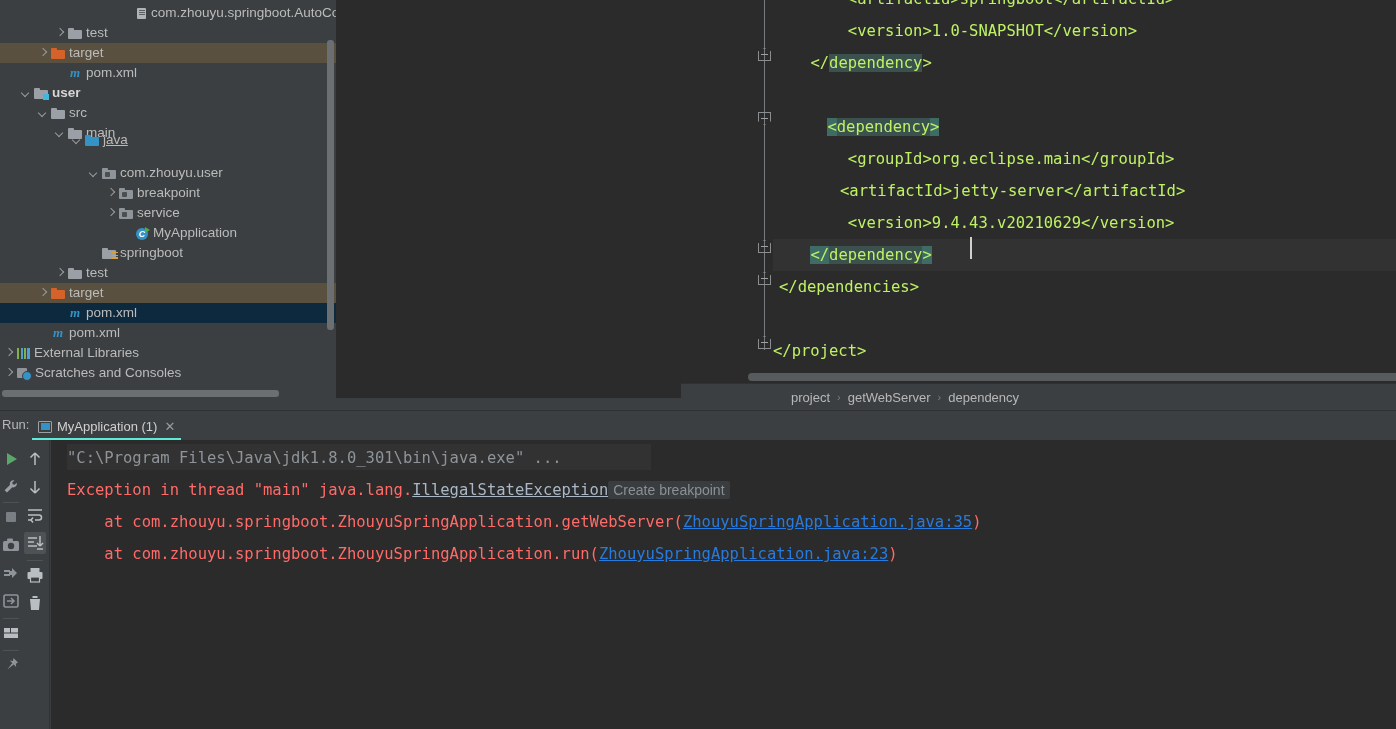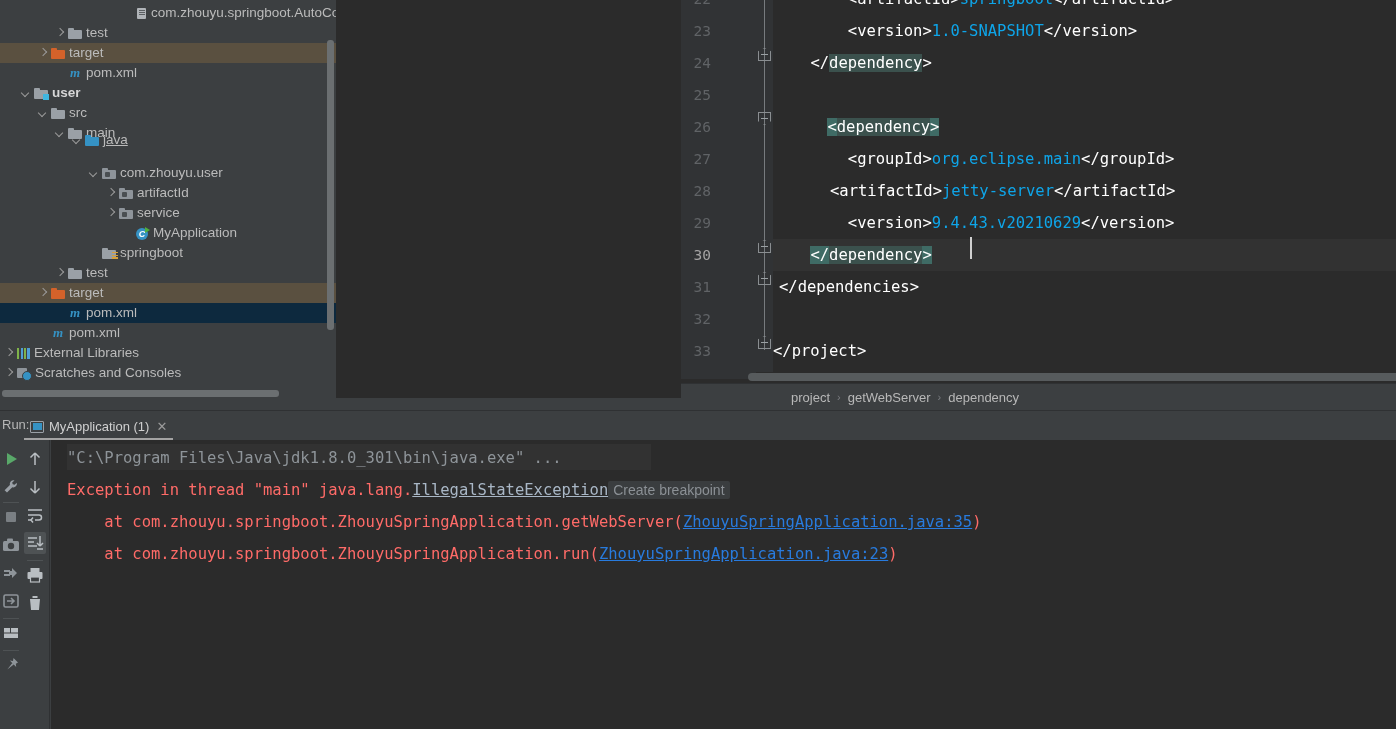--- a/index.html
+++ b/index.html
@@ -183,22 +183,22 @@
     overflow: hidden;
   }
   .code-line {
     position: absolute; left: 0; height: 32px; line-height: 32px;
     white-space: pre; font-family: "DejaVu Sans Mono", monospace;
     font-size: 15.5px; color: #a9b7c6;
   }
   .current-line-bg {
     position: absolute; left: 437px; width: 959px; height: 32px; background: #323232;
   }
-  .tag { color: #ffffff; }
-  .txt { color: #0ea5e9; }
+  .tag { color: #bef264; }
+  .txt { color: #bef264; }
   .hl { background: #3b514d; }
   .hl-brace { background: #3f6b65; }
   #caret {
     position: absolute; width: 2px; height: 22px; background: #d0d0d0;
   }
   #editor-hscroll-track {
     position: absolute; left: 420px; top: 372px; width: 976px; height: 10px;
     background: #2b2b2b;
   }
   #editor-hscroll {
@@ -221,22 +221,22 @@
   }
   #run-top-border { position: absolute; left: 0; top: 0; width: 1396px; height: 1px;
     background: #2f3133; }
   #run-header {
     position: absolute; left: 0; top: 1px; width: 1396px; height: 29px;
   }
   #run-label {
     position: absolute; left: 2px; top: 6px; font-size: 13px; color: #b6b6b6;
   }
   #run-tab {
-    position: absolute; left: 24px; top: 2px; height: 27px;
-    border-bottom: 2px solid #a3a3a3; padding: 0 6px;
+    position: absolute; left: 32px; top: 2px; height: 27px;
+    border-bottom: 2px solid #5eead4; padding: 0 6px;
     white-space: nowrap; line-height: 25px;
   }
   .tab-ic {
     display: inline-block; width: 14px; height: 12px; vertical-align: middle;
     border: 1.5px solid #9aa0a6; border-radius: 1px; position: relative;
     margin-right: 5px;
   }
   .tab-ic::after { content: ""; position: absolute; left: 1.5px; top: 1.5px;
     right: 1.5px; bottom: 1.5px; background: #3592c4; }
   #run-tab-label { font-size: 13px; color: #d0d0d0; vertical-align: middle; }
@@ -285,21 +285,21 @@
         <div class="tree-row" style="position: absolute; top: -17px; left: 0px; width: 336px;"><span style="display:inline-block;width:89px;"></span><span class="tree-label">META-INF.services</span></div>
         <div class="tree-row" style="position: absolute; top: 3px; left: 0px; width: 336px;"><span style="display:inline-block;width:123px;"></span><span class="arrow none"></span><span class="ic ic-file"><i></i></span><span class="tree-label">com.zhouyu.springboot.AutoConfig</span></div>
         <div class="tree-row" style="position: absolute; top: 23px; left: 0px; width: 336px;"><span style="display:inline-block;width:55px;"></span><span class="arrow right"></span><span class="ic ic-folder"><i></i></span><span class="tree-label">test</span></div>
         <div class="tree-row sel-target" style="position: absolute; top: 43px; left: 0px; width: 336px;"><span style="display:inline-block;width:38px;"></span><span class="arrow right"></span><span class="ic ic-folder orange"><i></i></span><span class="tree-label">target</span></div>
         <div class="tree-row" style="position: absolute; top: 63px; left: 0px; width: 336px;"><span style="display:inline-block;width:55px;"></span><span class="arrow none"></span><span class="ic ic-m">m</span><span class="tree-label">pom.xml</span></div>
         <div class="tree-row" style="position: absolute; top: 83px; left: 0px; width: 336px;"><span style="display:inline-block;width:21px;"></span><span class="arrow down"></span><span class="ic ic-folder module"><i></i></span><span class="tree-label bold">user</span></div>
         <div class="tree-row" style="position: absolute; top: 103px; left: 0px; width: 336px;"><span style="display:inline-block;width:38px;"></span><span class="arrow down"></span><span class="ic ic-folder"><i></i></span><span class="tree-label">src</span></div>
         <div class="tree-row" style="position: absolute; top: 123px; left: 0px; width: 336px;"><span style="display:inline-block;width:55px;"></span><span class="arrow down"></span><span class="ic ic-folder"><i></i></span><span class="tree-label">main</span></div>
         <div class="tree-row" style="position: absolute; top: 130px; left: 0px; width: 332px; text-decoration: underline;"><span style="display:inline-block;width:72px;"></span><span class="arrow down"></span><span class="ic ic-folder blue"><i></i></span><span class="tree-label">java</span></div>
         <div class="tree-row" style="position: absolute; top: 163px; left: 0px; width: 336px;"><span style="display:inline-block;width:89px;"></span><span class="arrow down"></span><span class="ic ic-pkg"><i></i></span><span class="tree-label">com.zhouyu.user</span></div>
-        <div class="tree-row" style="position: absolute; top: 183px; left: 0px; width: 336px;"><span style="display:inline-block;width:106px;"></span><span class="arrow right"></span><span class="ic ic-pkg"><i></i></span><span class="tree-label">artifactId</span></div>
+        <div class="tree-row" style="position: absolute; top: 183px; left: 0px; width: 336px;"><span style="display:inline-block;width:106px;"></span><span class="arrow right"></span><span class="ic ic-pkg"><i></i></span><span class="tree-label">breakpoint</span></div>
         <div class="tree-row" style="position: absolute; top: 203px; left: 0px; width: 336px;"><span style="display:inline-block;width:106px;"></span><span class="arrow right"></span><span class="ic ic-pkg"><i></i></span><span class="tree-label">service</span></div>
         <div class="tree-row" style="position: absolute; top: 223px; left: 0px; width: 336px;"><span style="display:inline-block;width:123px;"></span><span class="arrow none"></span><span class="ic ic-class"><i>C</i></span><span class="tree-label">MyApplication</span></div>
         <div class="tree-row" style="position: absolute; top: 243px; left: 0px; width: 336px;"><span style="display:inline-block;width:89px;"></span><span class="arrow none"></span><span class="ic ic-folder res"><i></i></span><span class="tree-label">springboot</span></div>
         <div class="tree-row" style="position: absolute; top: 263px; left: 0px; width: 336px;"><span style="display:inline-block;width:55px;"></span><span class="arrow right"></span><span class="ic ic-folder"><i></i></span><span class="tree-label">test</span></div>
         <div class="tree-row sel-target" style="position: absolute; top: 283px; left: 0px; width: 336px;"><span style="display:inline-block;width:38px;"></span><span class="arrow right"></span><span class="ic ic-folder orange"><i></i></span><span class="tree-label">target</span></div>
         <div class="tree-row sel-focus" style="position: absolute; top: 303px; left: 0px; width: 336px;"><span style="display:inline-block;width:55px;"></span><span class="arrow none"></span><span class="ic ic-m">m</span><span class="tree-label">pom.xml</span></div>
         <div class="tree-row" style="position: absolute; top: 323px; left: 0px; width: 336px;"><span style="display:inline-block;width:38px;"></span><span class="arrow none"></span><span class="ic ic-m">m</span><span class="tree-label">pom.xml</span></div>
         <div class="tree-row" style="position: absolute; top: 343px; left: 0px; width: 388px;"><span style="display:inline-block;width:4px;"></span><span class="arrow right"></span><span class="ic ic-lib"><i></i></span><span class="tree-label">External Libraries</span></div>
         <div class="tree-row" style="position: absolute; top: 363px; left: 0px; width: 336px;"><span style="display:inline-block;width:4px;"></span><span class="arrow right"></span><span class="ic ic-scr"><i></i></span><span class="tree-label">Scratches and Consoles</span></div>
       </div>
@@ -307,36 +307,20 @@
     <div id="tree-hscroll-track">
       <div id="tree-hscroll"></div>
     </div>
   </div>
 
   <div id="editor-sep"></div>
   <div id="editor">
     <div id="current-line-holder">
         <div class="current-line-bg" style="top: 239px;"></div>
       </div>
-    <div id="gutter">
-      <div id="linenos">
-          <div class="lineno" style="top: -17px;">22</div>
-          <div class="lineno" style="top: 15px;">23</div>
-          <div class="lineno" style="top: 47px;">24</div>
-          <div class="lineno" style="top: 79px;">25</div>
-          <div class="lineno" style="top: 111px;">26</div>
-          <div class="lineno" style="top: 143px;">27</div>
-          <div class="lineno" style="top: 175px;">28</div>
-          <div class="lineno" style="top: 207px;">29</div>
-          <div class="lineno current" style="top: 239px;">30</div>
-          <div class="lineno" style="top: 271px;">31</div>
-          <div class="lineno" style="top: 303px;">32</div>
-          <div class="lineno" style="top: 335px;">33</div>
-        </div>
-    </div>
     <div id="fold-col">
       <div class="fold-line" style="top:0px;   height:60px;"></div>
       <div class="fold-line" style="top:60px;  height:60px;"></div>
       <div class="fold-line" style="top:120px; height:130px;"></div>
       <div class="fold-line" style="top:250px; height:35px;"></div>
       <div class="fold-line" style="top:285px; height:65px;"></div>
       <div class="fold-marker up" style="top:48px;">
           <div class="shape"></div>
           <div class="dash"></div>
         </div>
@@ -358,21 +342,21 @@
         </div>
     </div>
     <div id="code-area">
       <div id="code-lines">
           <div class="code-line" style="top: -17px; left: 74.8px;"><span class="tag">&lt;artifactId&gt;</span><span class="txt">springboot</span><span class="tag">&lt;/artifactId&gt;</span></div>
           <div class="code-line" style="top: 15px; left: 74.8px;"><span class="tag">&lt;version&gt;</span><span class="txt">1.0-SNAPSHOT</span><span class="tag">&lt;/version&gt;</span></div>
           <div class="code-line" style="top: 47px; left: 37.4px;"><span class="tag">&lt;/</span><span class="tag hl">dependency</span><span class="tag">&gt;</span></div>
           <div class="code-line" style="top: 79px; left: 0px;"></div>
           <div class="code-line" style="top: 111px; left: 37.4px; margin-left: 17px;"><span class="tag hl-brace">&lt;</span><span class="tag hl">dependency</span><span class="tag hl-brace">&gt;</span></div>
           <div class="code-line" style="top: 143px; left: 74.8px;"><span class="tag">&lt;groupId&gt;</span><span class="txt">org.eclipse.main</span><span class="tag">&lt;/groupId&gt;</span></div>
-          <div class="code-line" style="top: 175px; left: 57px;"><span class="tag">&lt;artifactId&gt;</span><span class="txt">jetty-server</span><span class="tag">&lt;/artifactId&gt;</span></div>
+          <div class="code-line" style="top: 175px; left: 67px;"><span class="tag">&lt;artifactId&gt;</span><span class="txt">jetty-server</span><span class="tag">&lt;/artifactId&gt;</span></div>
           <div class="code-line" style="top: 207px; left: 74.8px;"><span class="tag">&lt;version&gt;</span><span class="txt">9.4.43.v20210629</span><span class="tag">&lt;/version&gt;</span></div>
           <div class="code-line" style="top: 239px; left: 37.4px;"><span class="tag hl-brace">&lt;/</span><span class="tag hl">dependency</span><span class="tag hl-brace">&gt;</span></div>
           <div class="code-line" style="top: 271px; left: 6px;"><span class="tag">&lt;/dependencies&gt;</span></div>
           <div class="code-line" style="top: 303px; left: 0px;"></div>
           <div class="code-line" style="top: 335px; left: 0px;"><span class="tag">&lt;/project&gt;</span></div>
         </div>
       <div id="caret" style="left:197px; top:237px;"></div>
     </div>
     <div id="editor-hscroll-track">
       <div id="editor-hscroll" style="left:-8px; top:1px; position:absolute;"></div>

